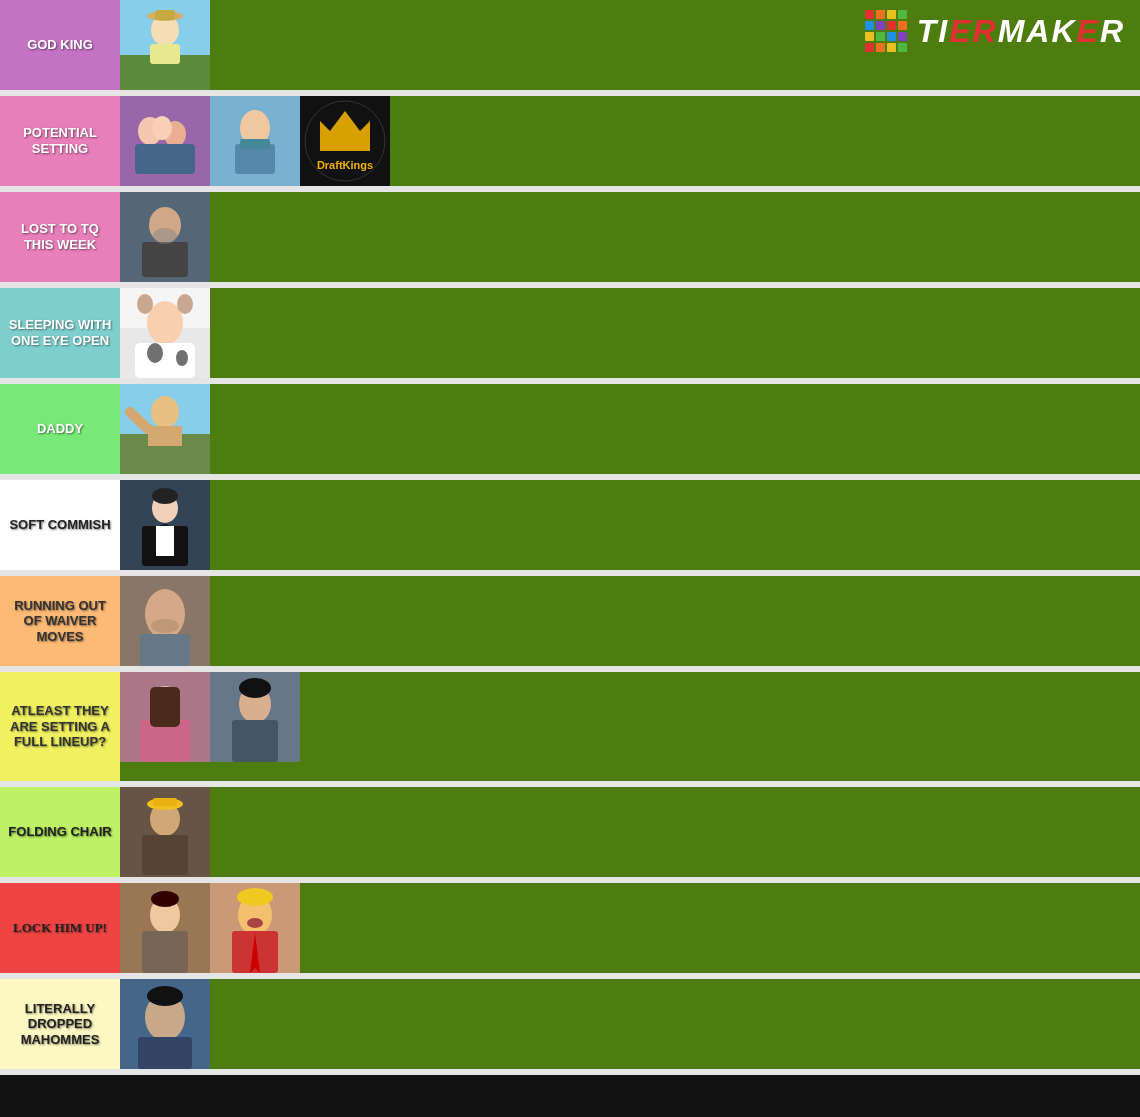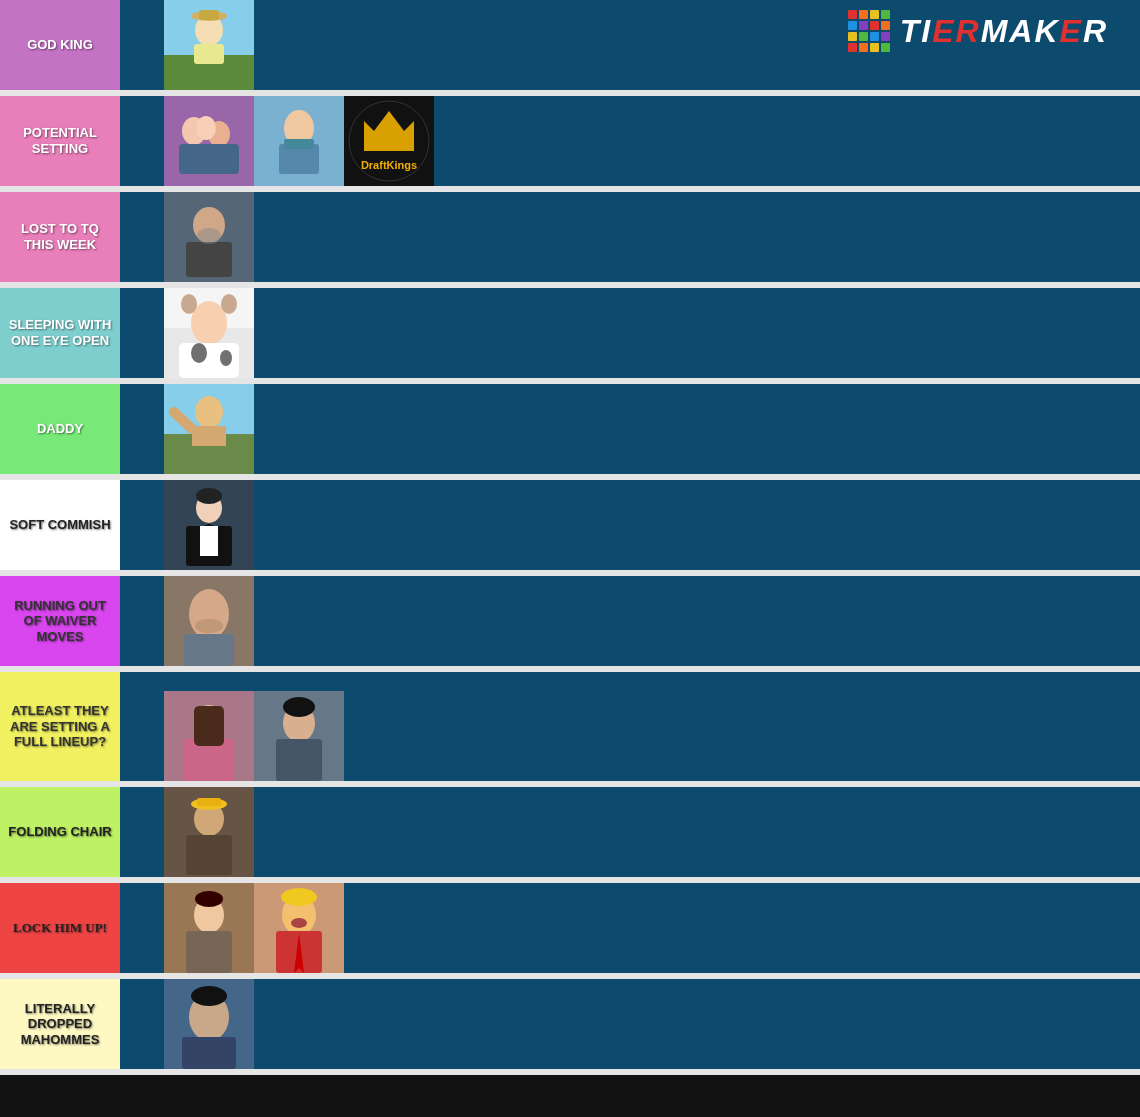--- a/index.html
+++ b/index.html
@@ -37,55 +37,54 @@
       padding: 8px 6px;
       word-break: break-word;
       line-height: 1.2;
       text-shadow: 1px 1px 2px rgba(0,0,0,0.5);
     }
 
     .tier-items {
       flex: 1;
       display: flex;
       flex-direction: row;
-      background: #0c4a6e;
-      align-items: flex-end;
+      background: #4d7c0f;
+      align-items: flex-start;
       flex-wrap: wrap;
-      padding-left: 44px;
     }
 
     .tier-item {
       width: 90px;
       height: 90px;
       overflow: hidden;
       flex-shrink: 0;
     }
 
     
     .tier-god-king { background-color: #c472c4; }
     .tier-potential-problems { background-color: #e87eba; }
     .tier-lost-to-tq { background-color: #e87eba; }
     .tier-sleeping { background-color: #7ecece; }
     .tier-daddy { background-color: #78e878; }
     .tier-soft-commish { background-color: #ffffff; }
-    .tier-running-out { background-color: #d946ef; }
+    .tier-running-out { background-color: #fdba74; }
     .tier-atleast { background-color: #f0f060; }
     .tier-folding-chair { background-color: #bef264; }
     .tier-lock-him-up { background-color: #ef4444; font-family: Liberation Serif, serif; }
     .tier-literally-dropped { background-color: #fef9c3; }
 
     
     .page-wrapper {
       position: relative;
     }
 
     .logo-container {
       position: absolute;
       top: 10px;
-      right: 32px;
+      right: 15px;
       display: flex;
       align-items: center;
       gap: 10px;
       z-index: 10;
     }
 
     .grid-logo {
       display: grid;
       grid-template-columns: repeat(4, 9px);
       grid-template-rows: repeat(4, 9px);

